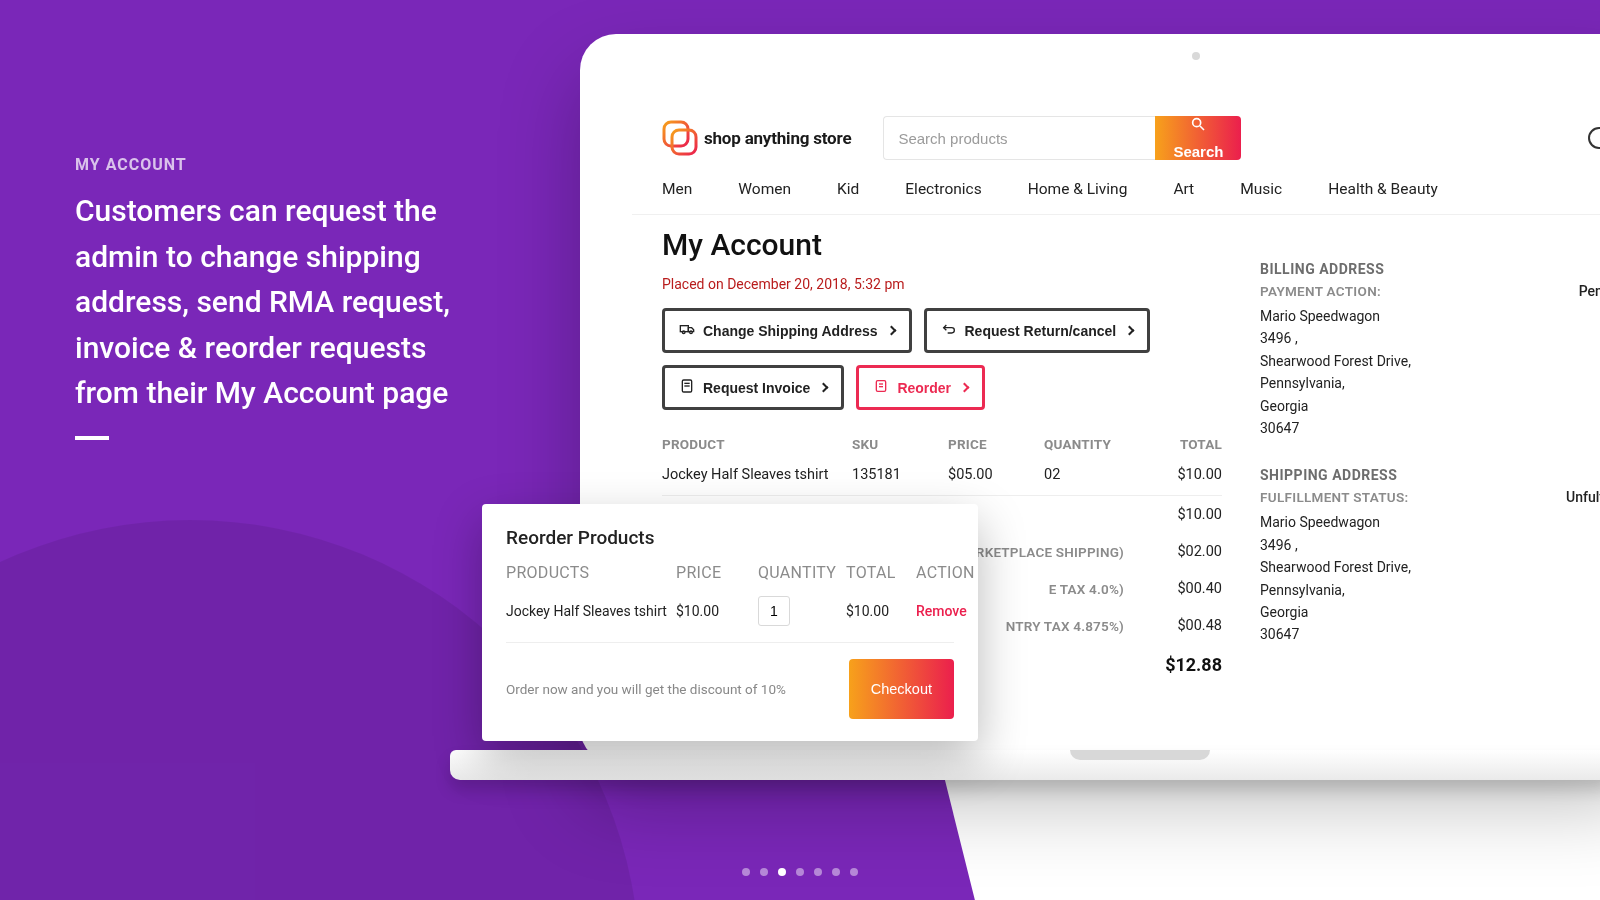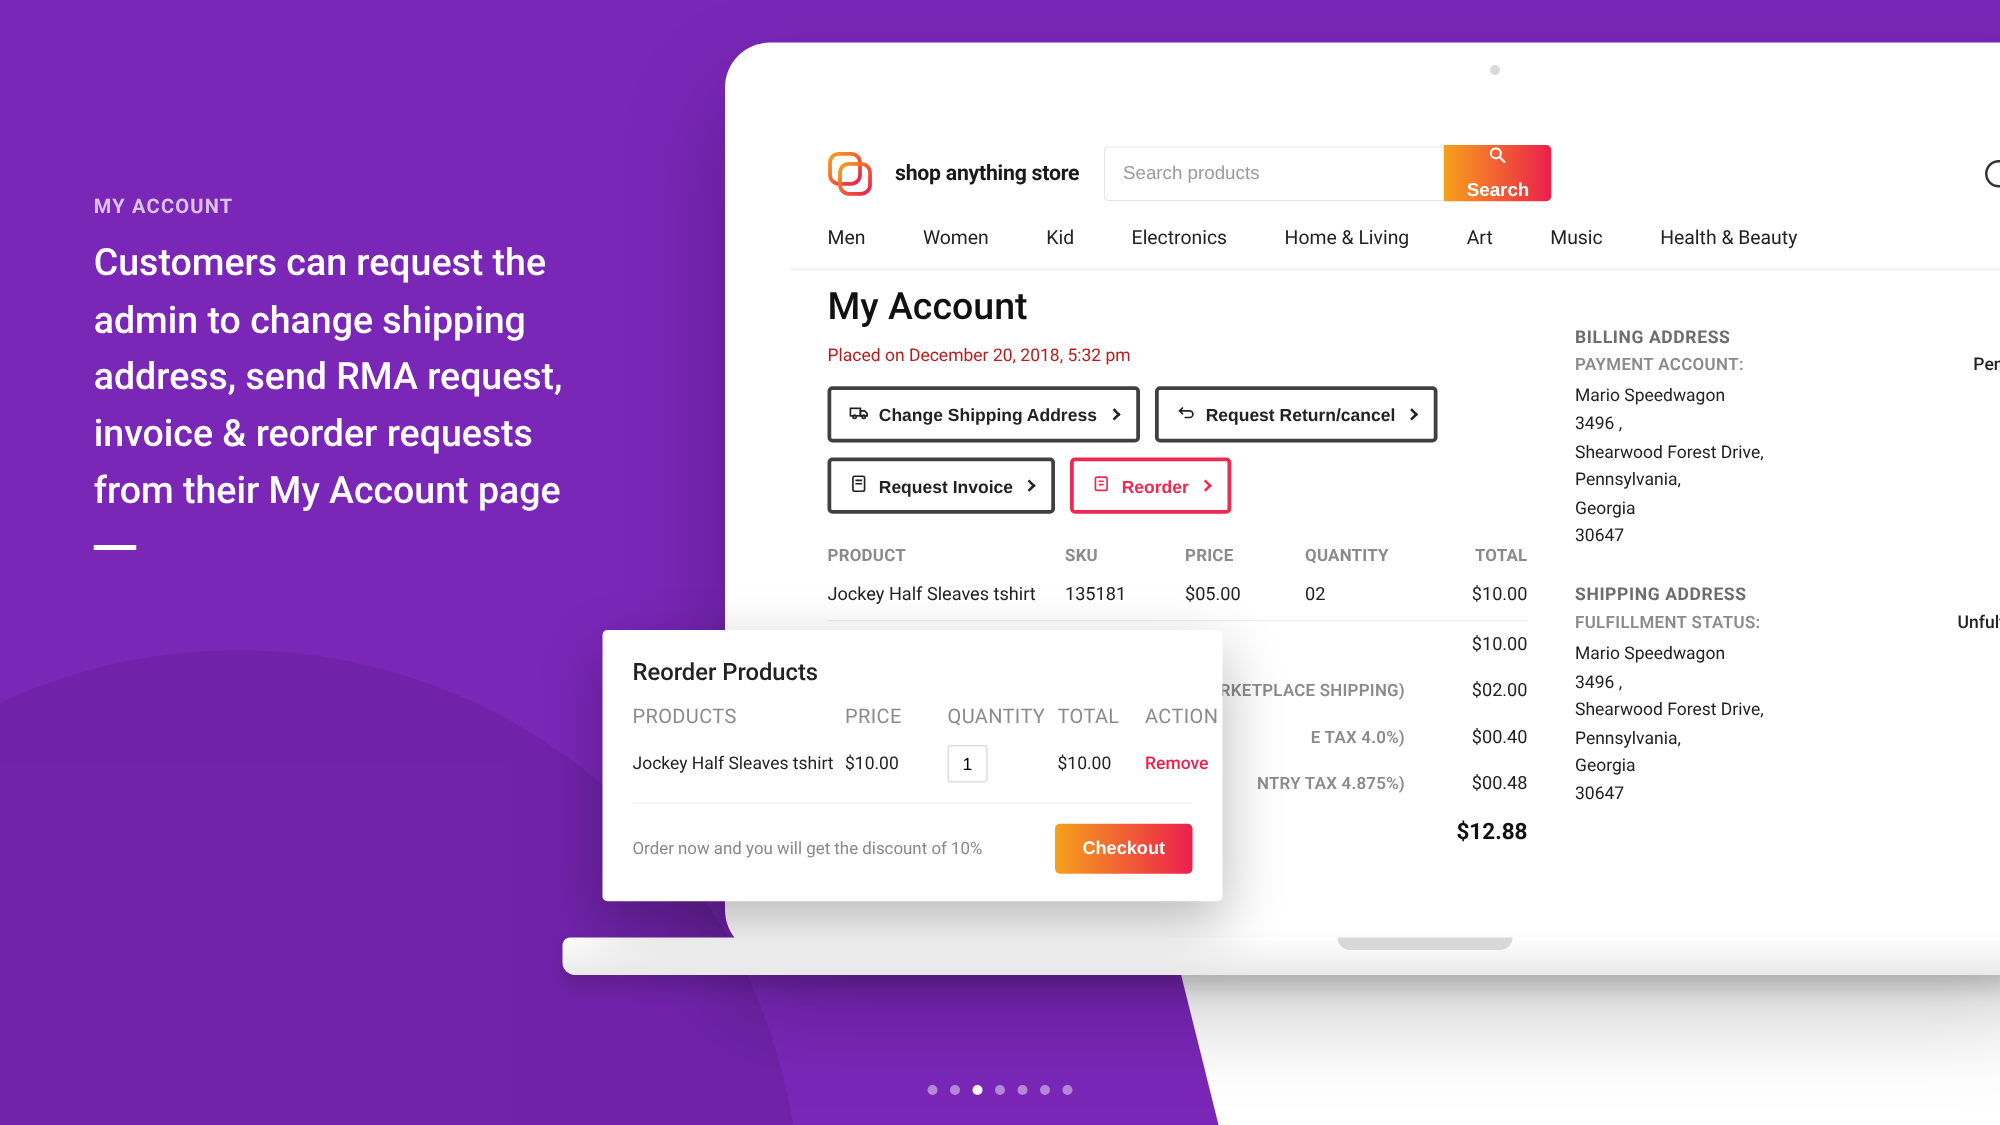--- a/index.html
+++ b/index.html
@@ -61,26 +61,26 @@
   .inner {
     position: absolute;
     top: 72px; left: 52px; right: 0; bottom: 34px;
     background: #ffffff;
     display: flex; flex-direction: column;
   }
   .topbar {
     display: flex; align-items: center; gap: 20px;
     padding: 10px 30px 20px 28px;
   }
-  .brand { display: flex; align-items: center; gap: 16px; }
+  .brand { display: flex; align-items: center; gap: 4px; }
   .brand-name { font-size: 17px; font-weight: 700; letter-spacing: -.2px; color: #1a1a1a; }
   .logo {
     width: 40px; height: 40px; display:inline-block;
   }
-  .search-wrap { display: flex; align-items: center; }
+  .search-wrap { display: flex; align-items: flex-start; margin-left: 12px; }
   .search-input {
     width: 272px; height: 44px; border: 1px solid #e5e5e5; border-right: none;
     border-radius: 4px 0 0 4px; padding: 0 14px; font-size: 15px; color:#555;
   }
   .search-input::placeholder { color:#9b9b9b; }
   .search-btn {
     display: flex; align-items: center; gap: 8px; padding: 0 18px;
     border: none; border-radius: 0 4px 4px 0; color: #fff; font-size: 15px; font-weight: 600;
     background: linear-gradient(90deg,#f7a11b 0%, #eb1f4d 100%);
     cursor: pointer;
@@ -147,21 +147,21 @@
   .ptbl .phead, .ptbl .prow {
     display:grid; grid-template-columns: 170px 82px 88px 70px 60px; align-items:center;
   }
   .ptbl .phead { color:#8b8b8b; font-weight:400; font-size:16px; letter-spacing:.3px; padding-bottom:8px;}
   .ptbl .prow { padding:6px 0 16px; border-bottom:1px solid #eee;}
   .qty-in { width:32px; height:30px; border:1px solid #d9d9d9; border-radius:3px; text-align:center; font-size:14px;}
   .remove { color:#eb1f4d; font-weight:500; cursor:pointer; }
   .pfoot { display:flex; justify-content:space-between; align-items:center; padding-top:16px;}
   .disc-note { color:#888; font-size:13.5px; }
   .checkout {
-    border:none; padding:12px 22px; border-radius:4px; color:#fff; font-weight:700; font-size:14.5px;
+    border:none; padding:22px 22px; border-radius:4px; color:#fff; font-weight:400; font-size:14.5px;
     background: linear-gradient(90deg,#f7a11b 0%, #eb1f4d 100%); cursor:pointer;
   }
   
   .dots { position:absolute; left:50%; bottom:24px; transform:translateX(-50%); display:flex; gap:10px;}
   .dot { width:8px; height:8px; border-radius:50%; background:rgba(255,255,255,.45);}
   .dot.active { background:#fff; }
 </style>
 </head>
 <body>
 
@@ -301,21 +301,21 @@
             <div class="srow total-row">
                 <span class="lab"></span>
                 <span class="val">$12.88</span>
               </div>
           </div>
         </div>
 
         <div class="right">
           <div class="sec-h">BILLING ADDRESS</div>
           <div class="kv">
-            <span class="k">PAYMENT ACCOUNT:</span>
+            <span class="k">PAYMENT ACTION:</span>
             <span class="v">Pending</span>
           </div>
           <div class="addr">
             <div>Mario Speedwagon</div>
             <div>3496 ,</div>
             <div>Shearwood Forest Drive,</div>
             <div>Pennsylvania,</div>
             <div>Georgia</div>
             <div>30647</div>
           </div>

